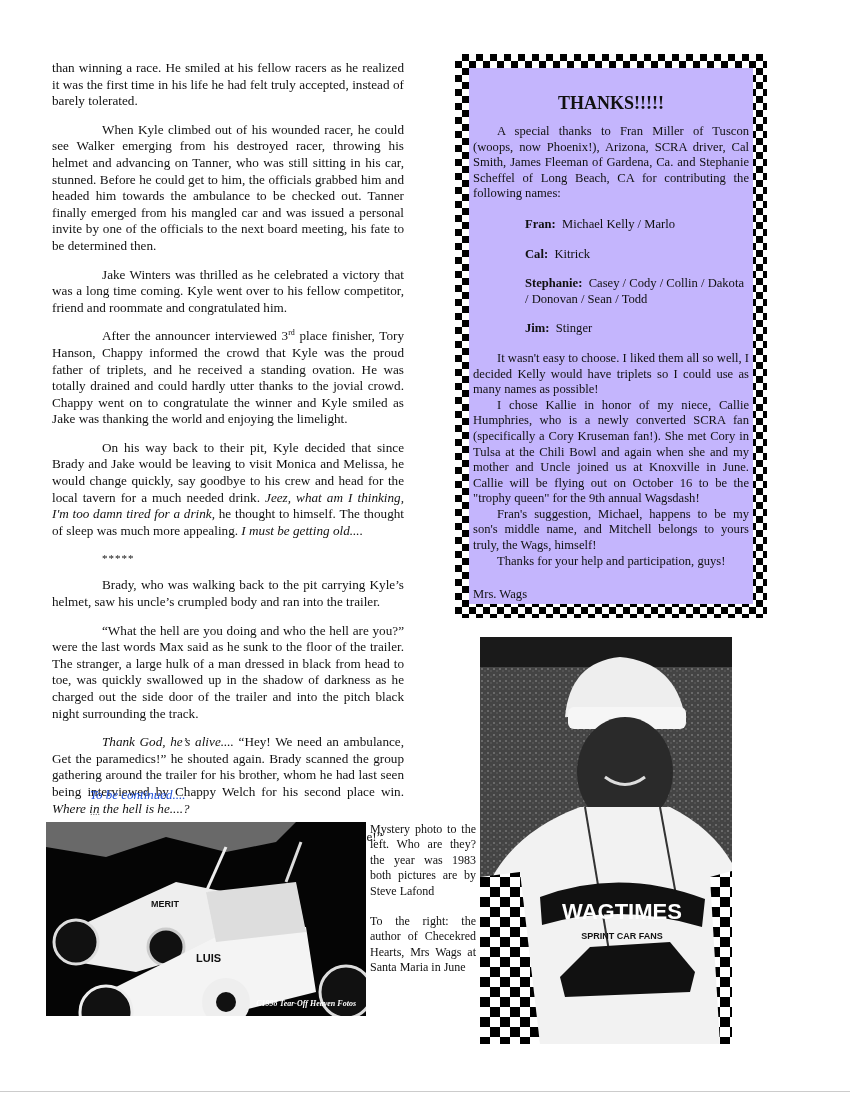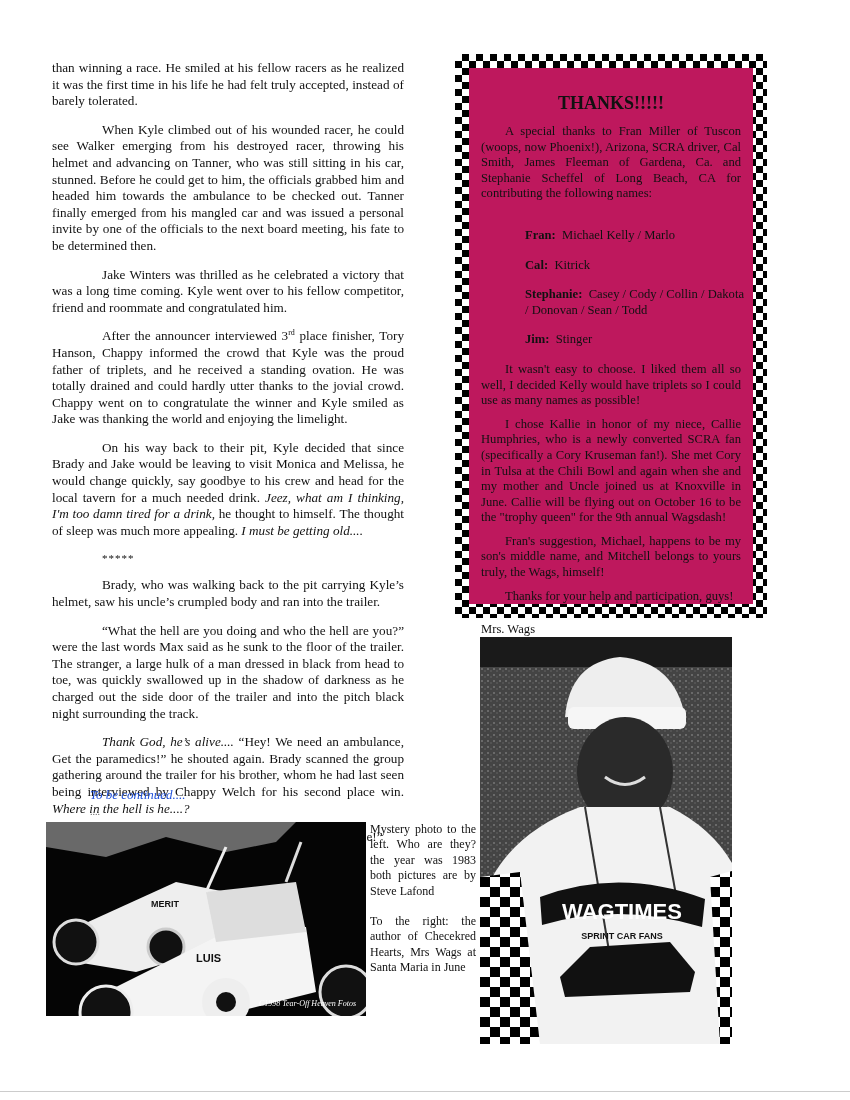--- a/index.html
+++ b/index.html
@@ -28,45 +28,45 @@
     border-image: repeating-conic-gradient(#000 0 25%, #fff 0 50%) 0 / 14px / 0 round;
     background: #fff;
   }
   .checker {
     position: absolute; inset: 0;
     background:
       repeating-conic-gradient(#000 0 25%, #fff 0 50%) 0 0 / 14px 14px;
   }
   .thanks-inner {
     position: absolute; left: 469px; top: 68px; width: 284px; height: 536px;
-    background: #be185d; box-sizing: border-box; padding: 24px 4px 0 4px;
+    background: #c4b5fd; box-sizing: border-box; padding: 24px 4px 0 4px;
     font-size: 12.6px; line-height: 15.6px; text-align: justify;
   }
   .thanks-title {
     text-align: center; font-weight: bold; font-size: 18px; line-height: 22px; margin: 0 0 10px 0;
   }
-  .thanks-inner p { margin: 8px; }
+  .thanks-inner p { margin: 0; }
   .thanks-inner p.ind { text-indent: 24px; }
-  .names { margin: 26px 0 0 52px; text-align: left; }
+  .names { margin: 15px 0 0 52px; text-align: left; }
   .names .row { margin-bottom: 14px; }
   .names b { font-weight: bold; }
   .sig { text-align: left; padding-right: 80px; margin-top: 18px !important; }
 
   
   .photo-left {
     position: absolute; left: 46px; top: 822px; width: 320px; height: 194px;
     background: #000; overflow: hidden;
   }
   .photo-right {
     position: absolute; left: 480px; top: 637px; width: 252px; height: 407px;
     background: #222; overflow: hidden;
   }
   .credit {
     position: absolute; right: 10px; bottom: 8px; color: #fff;
-    font-size: 8px; font-style: italic; font-weight: normal;
+    font-size: 8px; font-style: italic; font-weight: bold;
   }
   .caption {
     position: absolute; left: 370px; top: 822px; width: 106px;
     font-size: 12px; line-height: 15.4px; text-align: justify;
   }
   .caption p { margin: 0 0 15px 0; }
   .caption p:last-child { margin: 0; }
   .bottom-rule { position: absolute; left: 0; right: 0; top: 1091px; height: 1px; background: #ccc; }
 </style>
 </head>

